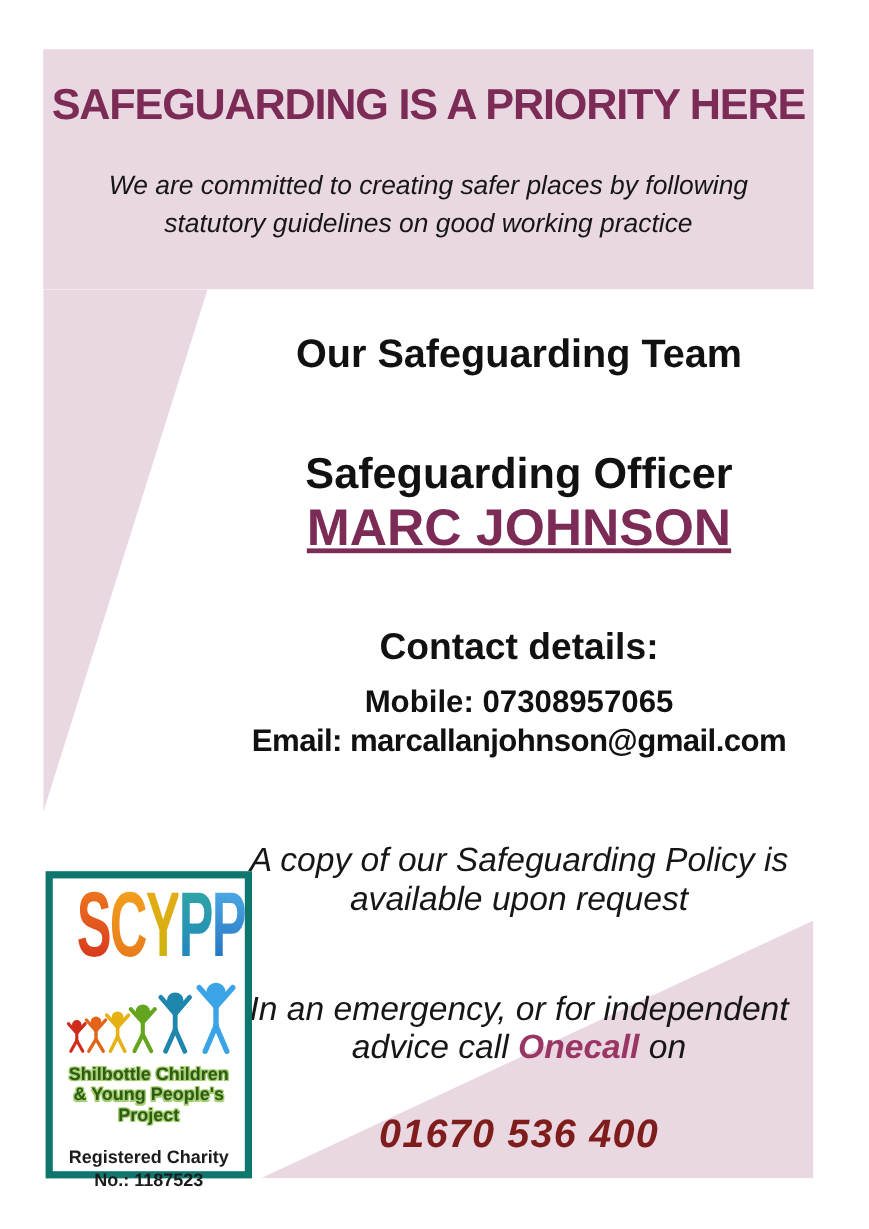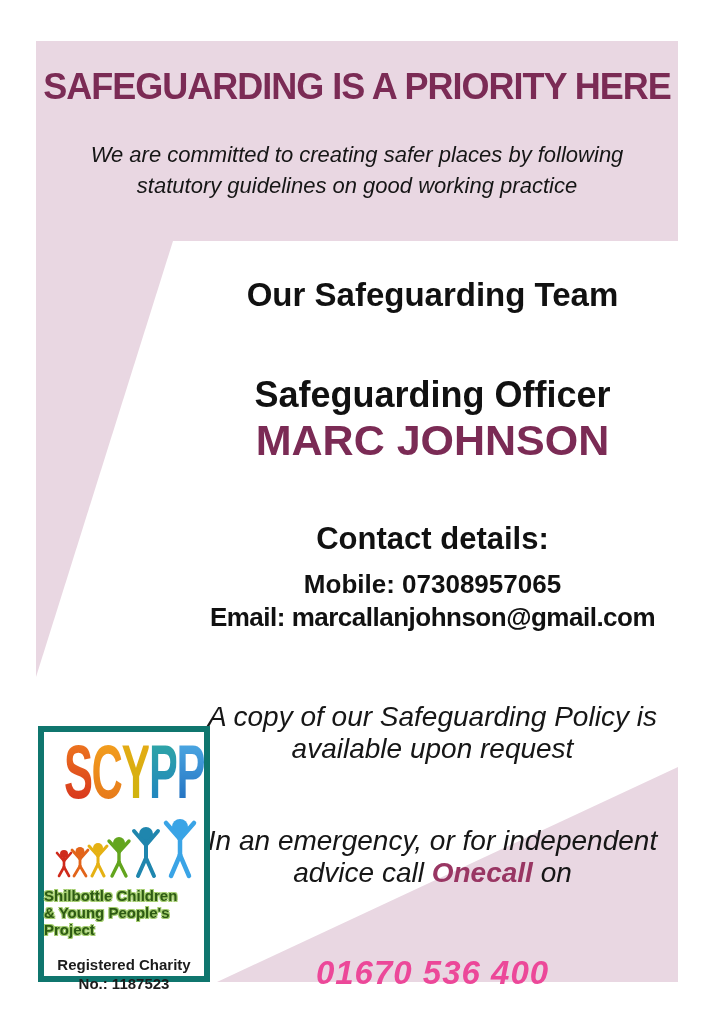--- a/index.html
+++ b/index.html
@@ -43,21 +43,21 @@
   .team-heading{
     left:160px;top:276px;width:545px;
     font-size:33px;font-weight:bold;color:#111;white-space:nowrap;
   }
   .role-heading{
     left:160px;top:374px;width:545px;
     font-size:36px;font-weight:bold;color:#111;white-space:nowrap;
   }
   .officer-name{
     left:160px;top:416px;width:545px;
-    font-size:43px;font-weight:bold;color:#7b2b55;white-space:nowrap;
+    font-size:43px;font-weight:bold;color:#7b2b55;white-space:nowrap;text-decoration:underline;
   }
   .contact-heading{
     left:160px;top:521px;width:545px;
     font-size:31px;font-weight:bold;color:#111;white-space:nowrap;
   }
   .contact-mobile{
     left:160px;top:569px;width:545px;
     font-size:26px;font-weight:bold;color:#111;white-space:nowrap;
   }
   .contact-email{
@@ -69,21 +69,21 @@
     font-size:28px;font-style:italic;line-height:32px;color:#161616;white-space:nowrap;
   }
   .emergency-note{
     left:160px;top:825px;width:545px;
     font-size:28px;font-style:italic;line-height:32px;color:#161616;white-space:nowrap;
   }
   .onecall{font-weight:bold;color:#993663;}
   .emergency-phone{
     left:160px;top:926px;width:545px;
     font-size:33px;font-weight:bold;font-style:italic;
-    letter-spacing:1px;color:#ec4899;white-space:nowrap;margin-top:28px;
+    letter-spacing:1px;color:#7f1d1d;white-space:nowrap;
   }
   
   .logo-box{
     position:absolute;left:38px;top:726px;width:172px;height:256px;
     background:#ffffff;border:6px solid #0f766e;box-sizing:border-box;
   }
   .scypp-word{
     position:absolute;left:0;top:0;width:100%;height:82px;
     text-align:center;line-height:82px;
     font-size:58px;font-weight:bold;letter-spacing:-2px;
@@ -99,21 +99,21 @@
   .sc-p1{color:#2596b4;background-image:linear-gradient(180deg,#32ad9f,#1d7ec6);}
   .sc-p2{color:#2e8fd6;background-image:linear-gradient(180deg,#55b4ea,#1b67ba);}
   @supports (-webkit-background-clip:text){
     .scypp-word span{-webkit-text-fill-color:transparent;}
   }
   .figures-row{
     position:absolute;left:10px;top:85px;width:150px;height:62px;
   }
   .org-name{
     position:absolute;left:0;top:155px;width:100%;
-    font-size:15px;line-height:17px;font-weight:bold;
+    text-align:center;font-size:15px;line-height:17px;font-weight:bold;
     color:#2d5a14;
     text-shadow:1px 1px 0 #a3cd6d,-1px -1px 0 #a3cd6d,1px -1px 0 #a3cd6d,-1px 1px 0 #a3cd6d;
   }
   .charity-info{
     position:absolute;left:0;top:212px;width:100%;
     text-align:center;font-size:15px;line-height:19px;font-weight:bold;
     color:#1c1c1c;
     margin-top:11px;
   }
 </style>

